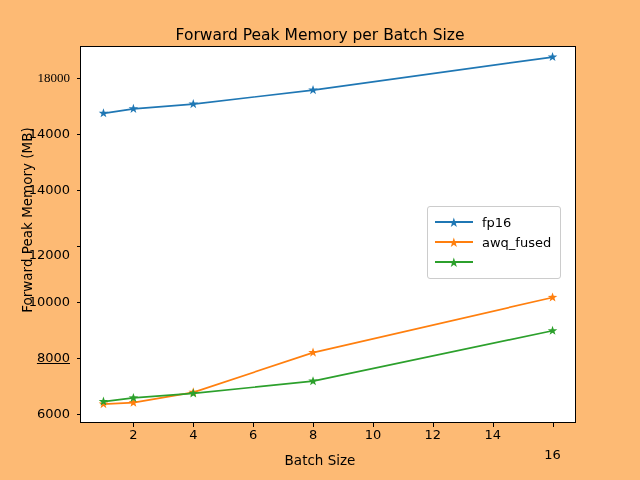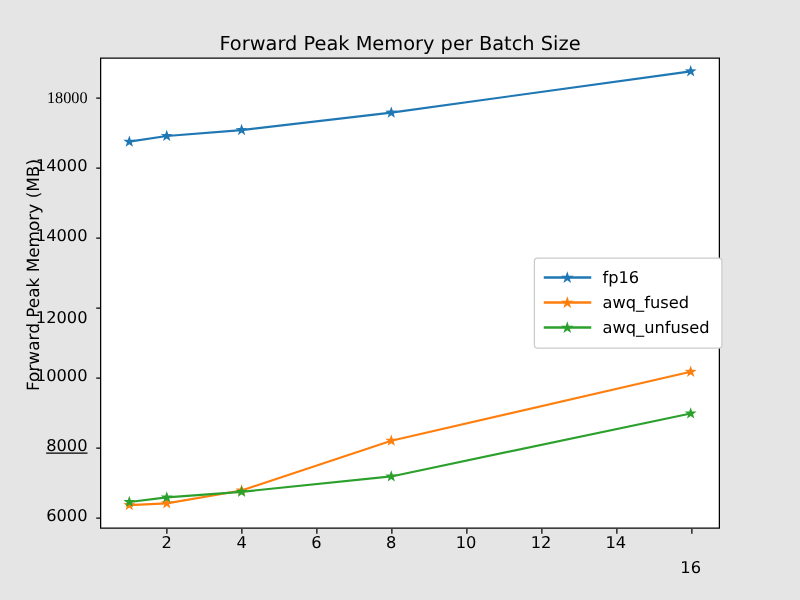--- a/index.html
+++ b/index.html
@@ -11,21 +11,21 @@
     width: 640px;
     height: 480px;
     overflow: hidden;
     font-family: "DejaVu Sans", sans-serif;
     color: #000000;
   }
   #figure {
     position: relative;
     width: 640px;
     height: 480px;
-    background: #e5e5e5;
+    background: #fdba74;
   }
   #chart-title {
     position: absolute;
     left: 0;
     top: 26px;
     width: 640px;
     text-align: center;
     font-size: 15.5px;
     color: #000000;
     letter-spacing: 0px;
@@ -126,20 +126,21 @@
   }
 </style>
 </head>
 <body>
 
 <div id="figure">
 
   <div id="chart-title">Forward Peak Memory per Batch Size</div>
 
   <div id="ylabel">Forward Peak Memory (MB)</div>
+  <div id="xlabel">Batch Size</div>
 
   <div id="y-tick-labels">
       <div class="tick-label-y" style="top: 405.604px;">6000</div>
       <div class="axis-tick" style="left: 76.5px; top: 413.6px; width: 3.5px; height: 1px;"></div>
       <div class="tick-label-y" style="top: 349.634px; text-decoration: underline;">8000</div>
       <div class="axis-tick" style="left: 76.5px; top: 357.6px; width: 3.5px; height: 1px;"></div>
       <div class="tick-label-y" style="top: 293.664px;">10000</div>
       <div class="axis-tick" style="left: 76.5px; top: 301.7px; width: 3.5px; height: 1px;"></div>
       <div class="tick-label-y" style="top: 247px;">12000</div>
       <div class="axis-tick" style="left: 76.5px; top: 245.7px; width: 3.5px; height: 1px;"></div>
@@ -211,17 +212,16 @@
           <span class="legend-line" style="background: rgb(255, 127, 14);"></span>
           <span class="legend-star" style="color: rgb(255, 127, 14);">★</span>
         </span>
         <span class="legend-text">awq_fused</span>
       </div>
       <div class="legend-row">
         <span class="legend-sample">
           <span class="legend-line" style="background: rgb(44, 160, 44);"></span>
           <span class="legend-star" style="color: rgb(44, 160, 44);">★</span>
         </span>
-        <span class="legend-text">awq_unfused</span>
       </div>
     </div>
 
 </div>
 
 </body></html>

